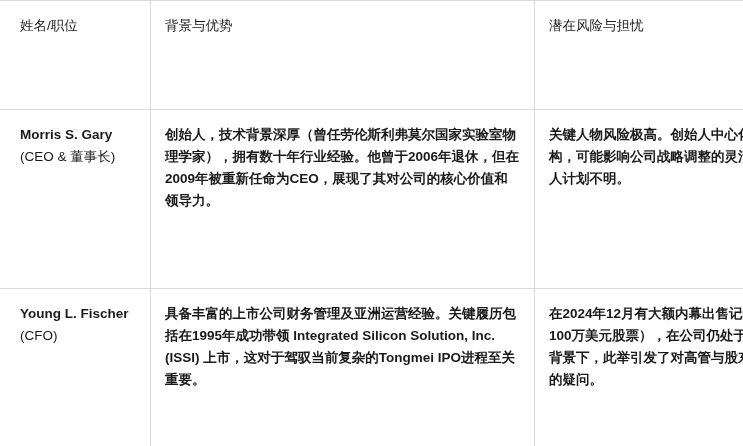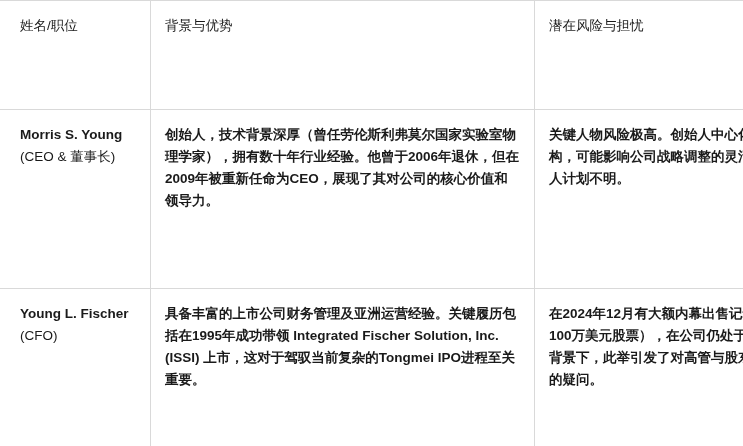--- a/index.html
+++ b/index.html
@@ -91,37 +91,37 @@
     <thead>
       <tr>
         <th class="col-name">姓名/职位</th>
         <th class="col-bg">背景与优势</th>
         <th class="col-risk">潜在风险与担忧</th>
       </tr>
     </thead>
     <tbody>
       <tr class="data-row">
         <td class="col-name">
-          <span class="person-name">Morris S. Young</span>
+          <span class="person-name">Morris S. Gary</span>
           <span class="person-role">(CEO &amp; 董事长)</span>
         </td>
         <td class="col-bg">
           <span class="cell-text">创始人，技术背景深厚（曾任劳伦斯利弗莫尔国家实验室物理学家），拥有数十年行业经验。他曾于2006年退休，但在2009年被重新任命为CEO，展现了其对公司的核心价值和领导力。</span>
         </td>
         <td class="col-risk">
           <span class="cell-text">关键人物风险极高。创始人中心化的治理结构，可能影响公司战略调整的灵活性，且接班人计划不明。</span>
         </td>
       </tr>
       <tr class="data-row">
         <td class="col-name">
           <span class="person-name">Young L. Fischer</span>
           <span class="person-role">(CFO)</span>
         </td>
         <td class="col-bg">
-          <span class="cell-text">具备丰富的上市公司财务管理及亚洲运营经验。关键履历包括在1995年成功带领 Integrated Fischer Solution, Inc. (ISSI) 上市，这对于驾驭当前复杂的Tongmei IPO进程至关重要。</span>
+          <span class="cell-text">具备丰富的上市公司财务管理及亚洲运营经验。关键履历包括在1995年成功带领 Integrated Silicon Solution, Inc. (ISSI) 上市，这对于驾驭当前复杂的Tongmei IPO进程至关重要。</span>
         </td>
         <td class="col-risk">
           <span class="cell-text">在2024年12月有大额内幕出售记录（出售约100万美元股票），在公司仍处于亏损状态的背景下，此举引发了对高管与股东利益一致性的疑问。</span>
         </td>
       </tr>
     </tbody>
   </table>
 </div>
 
 </body></html>

